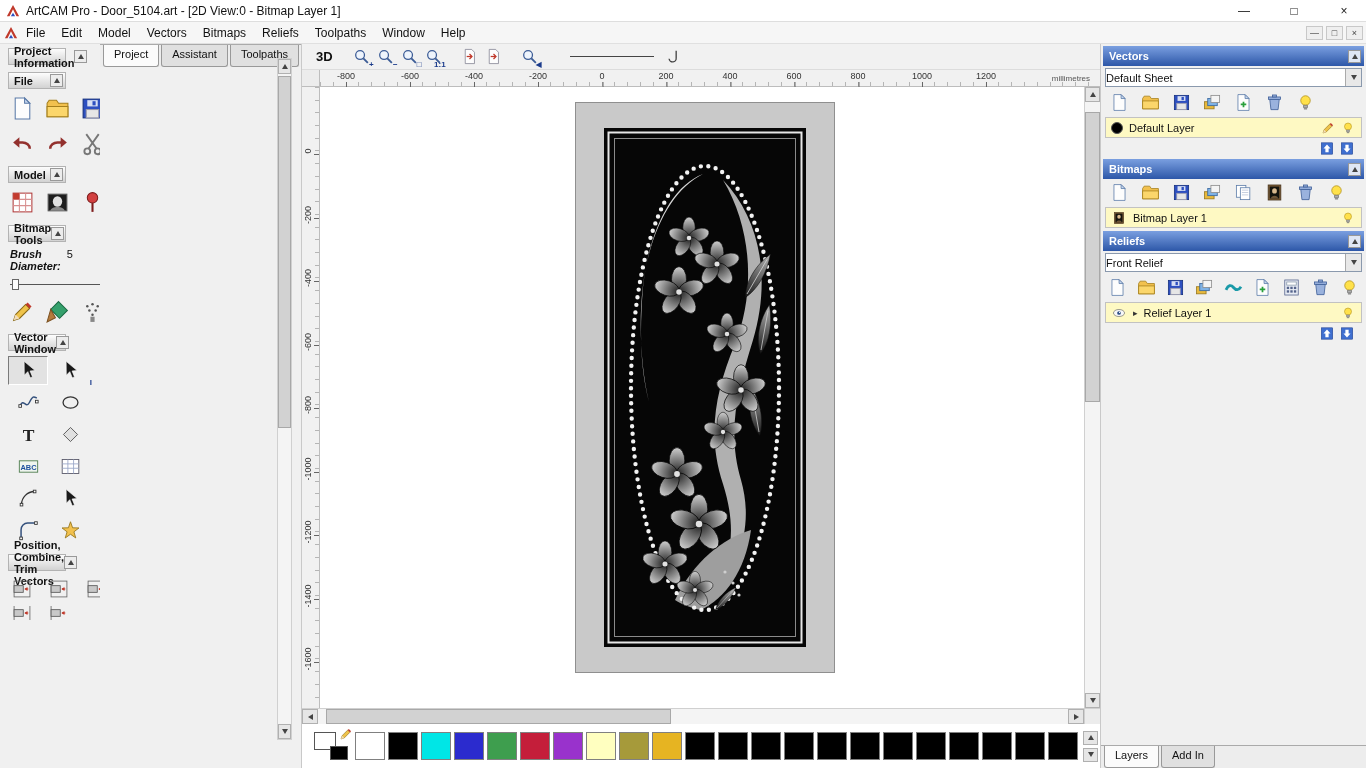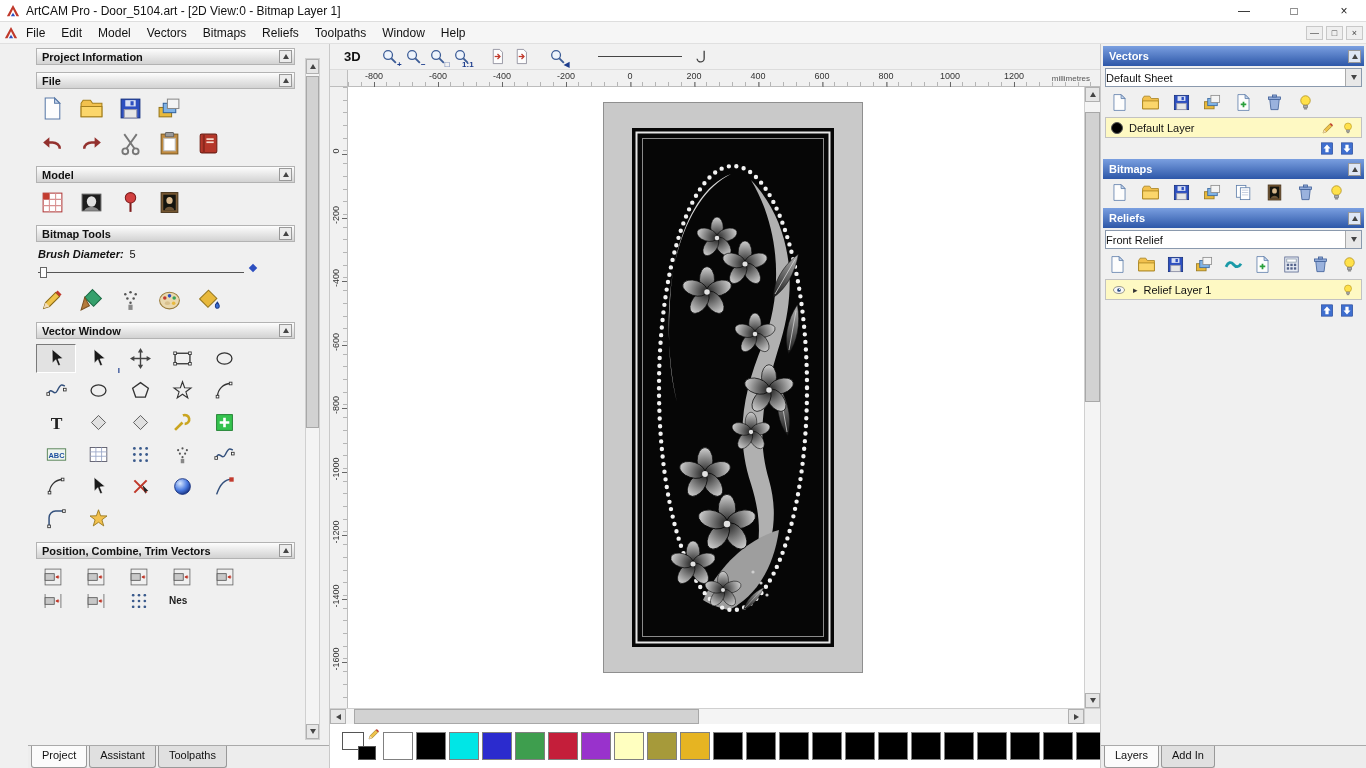--- a/index.html
+++ b/index.html
@@ -27,21 +27,21 @@
   .txticon{font-size:10px;font-weight:bold;color:#222;width:auto!important;}
   .icon.pressed{background:#e2e2e2;border:1px solid;border-color:#7a7a7a #fff #fff #7a7a7a;}
   .sep{width:9px;height:1px;}
 
   .tri-up{width:0;height:0;border-left:3.5px solid transparent;border-right:3.5px solid transparent;border-bottom:5px solid #444;}
   .tri-down{width:0;height:0;border-left:3.5px solid transparent;border-right:3.5px solid transparent;border-top:5px solid #444;}
   .tri-left{width:0;height:0;border-top:3.5px solid transparent;border-bottom:3.5px solid transparent;border-right:5px solid #444;}
   .tri-right{width:0;height:0;border-top:3.5px solid transparent;border-bottom:3.5px solid transparent;border-left:5px solid #444;}
 
   
-  .left-panel{width:302px;background:#f0f0f0;position:relative;display:flex;flex-direction:column;border-right:1px solid #c9c9c9;margin-left:28px;}
+  .left-panel{width:302px;background:#f0f0f0;position:relative;display:flex;flex-direction:row;border-right:1px solid #c9c9c9;}
   .lp-content{flex:1;padding:4px 34px 0 8px;overflow:hidden;}
   .section-header{height:17px;background:linear-gradient(#fdfdfd,#d2d2d2);border:1px solid #b3b3b3;display:flex;align-items:center;justify-content:space-between;padding:0 2px 0 5px;font-weight:bold;margin-top:7px;}
   .section-header:first-child{margin-top:0;}
   .collapse-btn{width:13px;height:13px;background:#ececec;border:1px solid #999;display:flex;align-items:center;justify-content:center;flex:none;}
   .proj-info{display:grid;grid-template-columns:120px 1fr;row-gap:2px;padding:5px 2px 2px;}
   .pi-h{font-weight:bold;}
   .pi-wide{grid-column:1/3;}
   .icon-row{display:flex;align-items:center;gap:10px;padding:6px 2px 2px;}
   .icons-lg .icon{width:29px;height:27px;}
   .icons-lg svg.isvg{width:25px;height:25px;}
@@ -1125,20 +1125,37 @@
             <svg class="isvg" viewBox="0 0 24 24">
               <use href="#sym-trash" xlink:href="#sym-trash"></use>
             </svg>
           </div>
           <div class="icon">
             <svg class="isvg" viewBox="0 0 24 24">
               <use href="#sym-bulb" xlink:href="#sym-bulb"></use>
             </svg>
           </div>
         </div>
+      <div class="layer-row">
+        <span class="layer-lead">
+            <div class="icon">
+              <svg class="isvg" viewBox="0 0 24 24">
+                <use href="#sym-portrait" xlink:href="#sym-portrait"></use>
+              </svg>
+            </div>
+          </span>
+        <span class="layer-label">Bitmap Layer 1</span>
+        <span class="layer-icons">
+            <div class="icon">
+              <svg class="isvg" viewBox="0 0 24 24">
+                <use href="#sym-bulb" xlink:href="#sym-bulb"></use>
+              </svg>
+            </div>
+          </span>
+      </div>
 
       <div class="blue-header">
         <span>Reliefs</span>
         <span class="collapse-btn">
             <span class="tri-up"></span>
           </span>
       </div>
       <div class="dropdown">
         <span class="dd-value">Front Relief</span>
         <span class="dd-btn">

